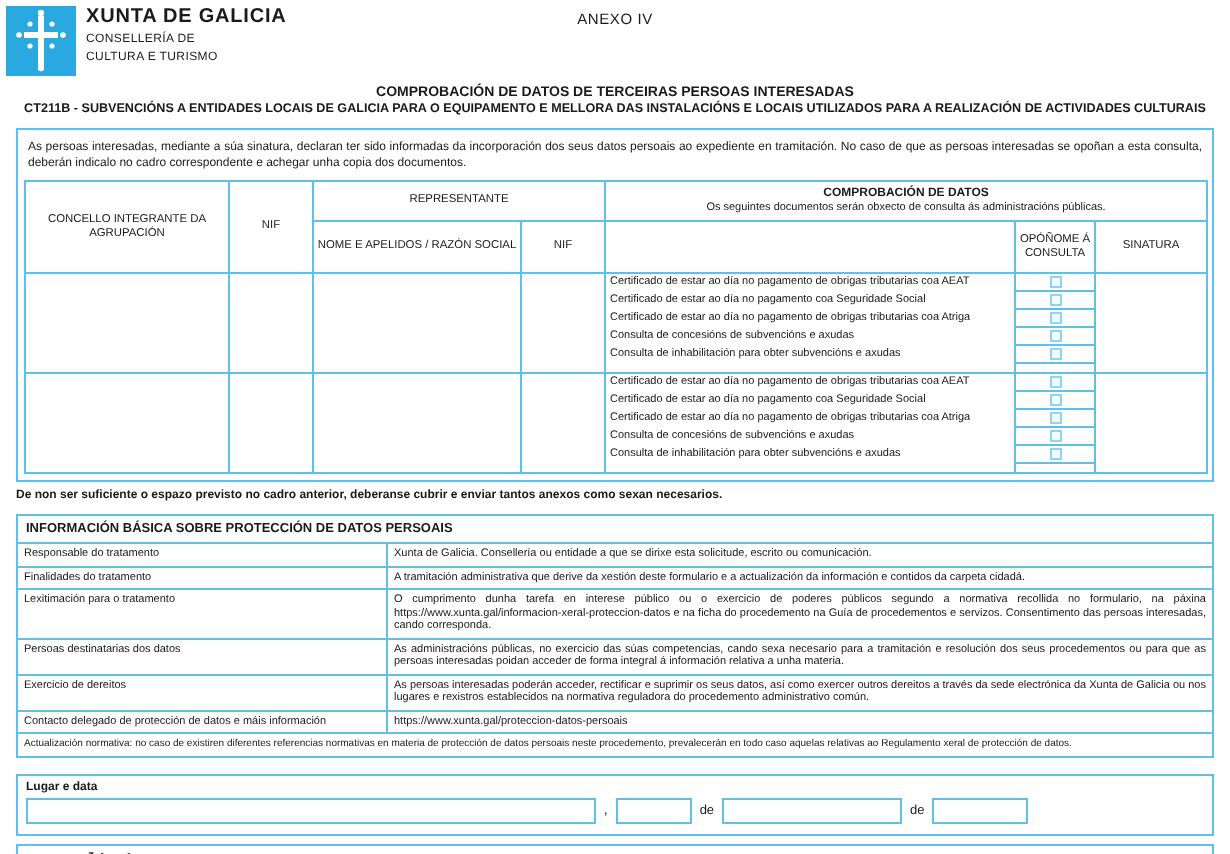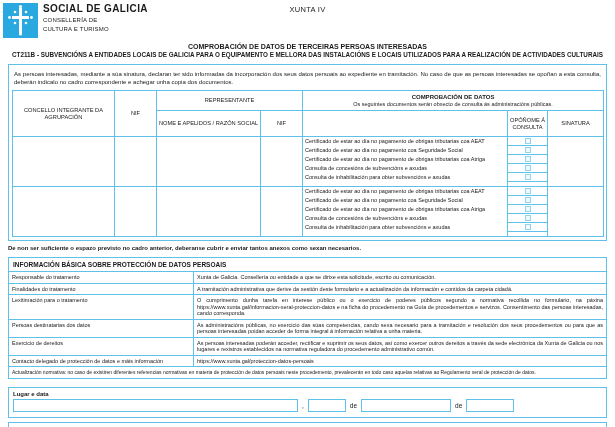--- a/index.html
+++ b/index.html
@@ -85,26 +85,26 @@
         <circle cx="12" cy="9" r="1.3" fill="#fff"></circle>
         <circle cx="23" cy="9" r="1.3" fill="#fff"></circle>
         <circle cx="6.5" cy="14.5" r="1.4" fill="#fff"></circle>
         <circle cx="28.5" cy="14.5" r="1.4" fill="#fff"></circle>
         <circle cx="12" cy="20" r="1.3" fill="#fff"></circle>
         <circle cx="23" cy="20" r="1.3" fill="#fff"></circle>
         <circle cx="17.5" cy="25" r="1.4" fill="#fff"></circle>
         <circle cx="17.5" cy="31" r="1.6" fill="#fff"></circle>
       </svg>
       <div class="org">
-        <div class="org-name">SOCIAL DE GALICIA</div>
+        <div class="org-name">XUNTA DE GALICIA</div>
         <div class="dept">CONSELLERÍA DE</div>
         <div class="dept">CULTURA E TURISMO</div>
       </div>
     </div>
-    <div class="annex">XUNTA IV</div>
+    <div class="annex">ANEXO IV</div>
   </div>
 
   <div class="titles">
     <div class="title-1">COMPROBACIÓN DE DATOS DE TERCEIRAS PERSOAS INTERESADAS</div>
     <div class="title-2">CT211B - SUBVENCIÓNS A ENTIDADES LOCAIS DE GALICIA PARA O EQUIPAMENTO E MELLORA DAS INSTALACIÓNS E LOCAIS UTILIZADOS PARA A REALIZACIÓN DE ACTIVIDADES CULTURAIS</div>
   </div>
 
   <div class="main-box">
     <div class="intro">As persoas interesadas, mediante a súa sinatura, declaran ter sido informadas da incorporación dos seus datos persoais ao expediente en tramitación. No caso de que as persoas interesadas se opoñan a esta consulta, deberán indicalo no cadro correspondente e achegar unha copia dos documentos.</div>
 

